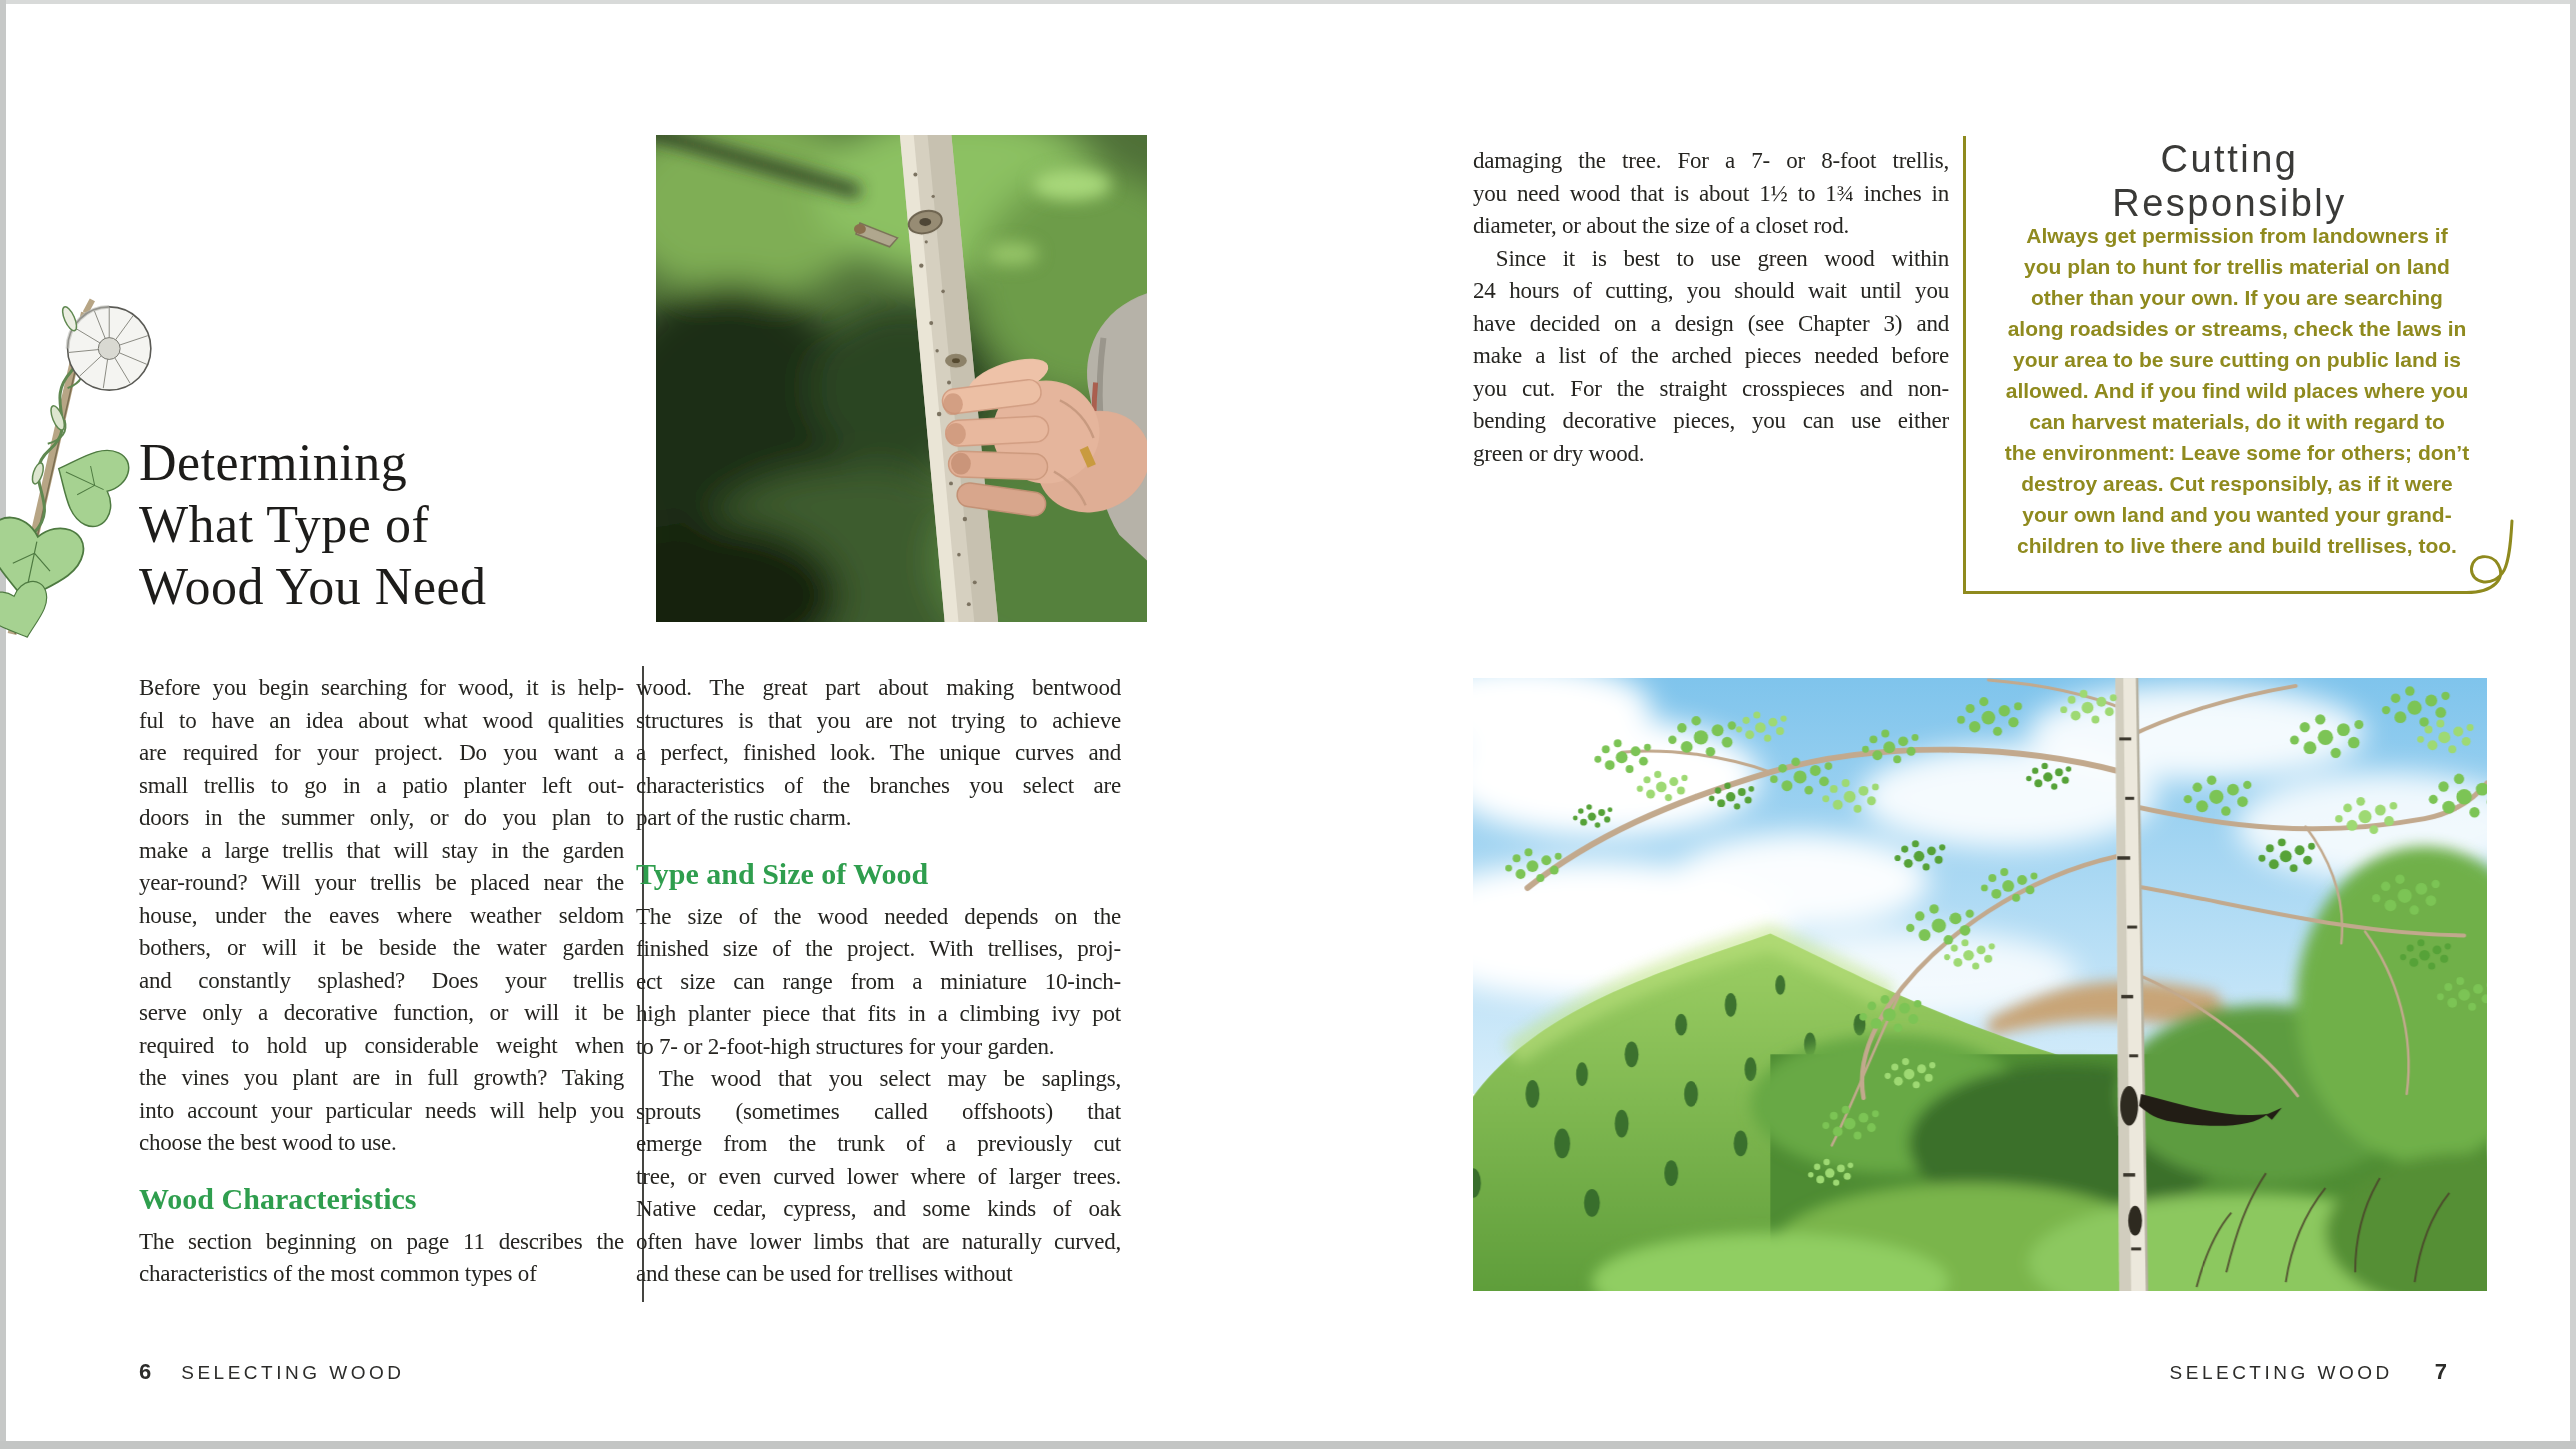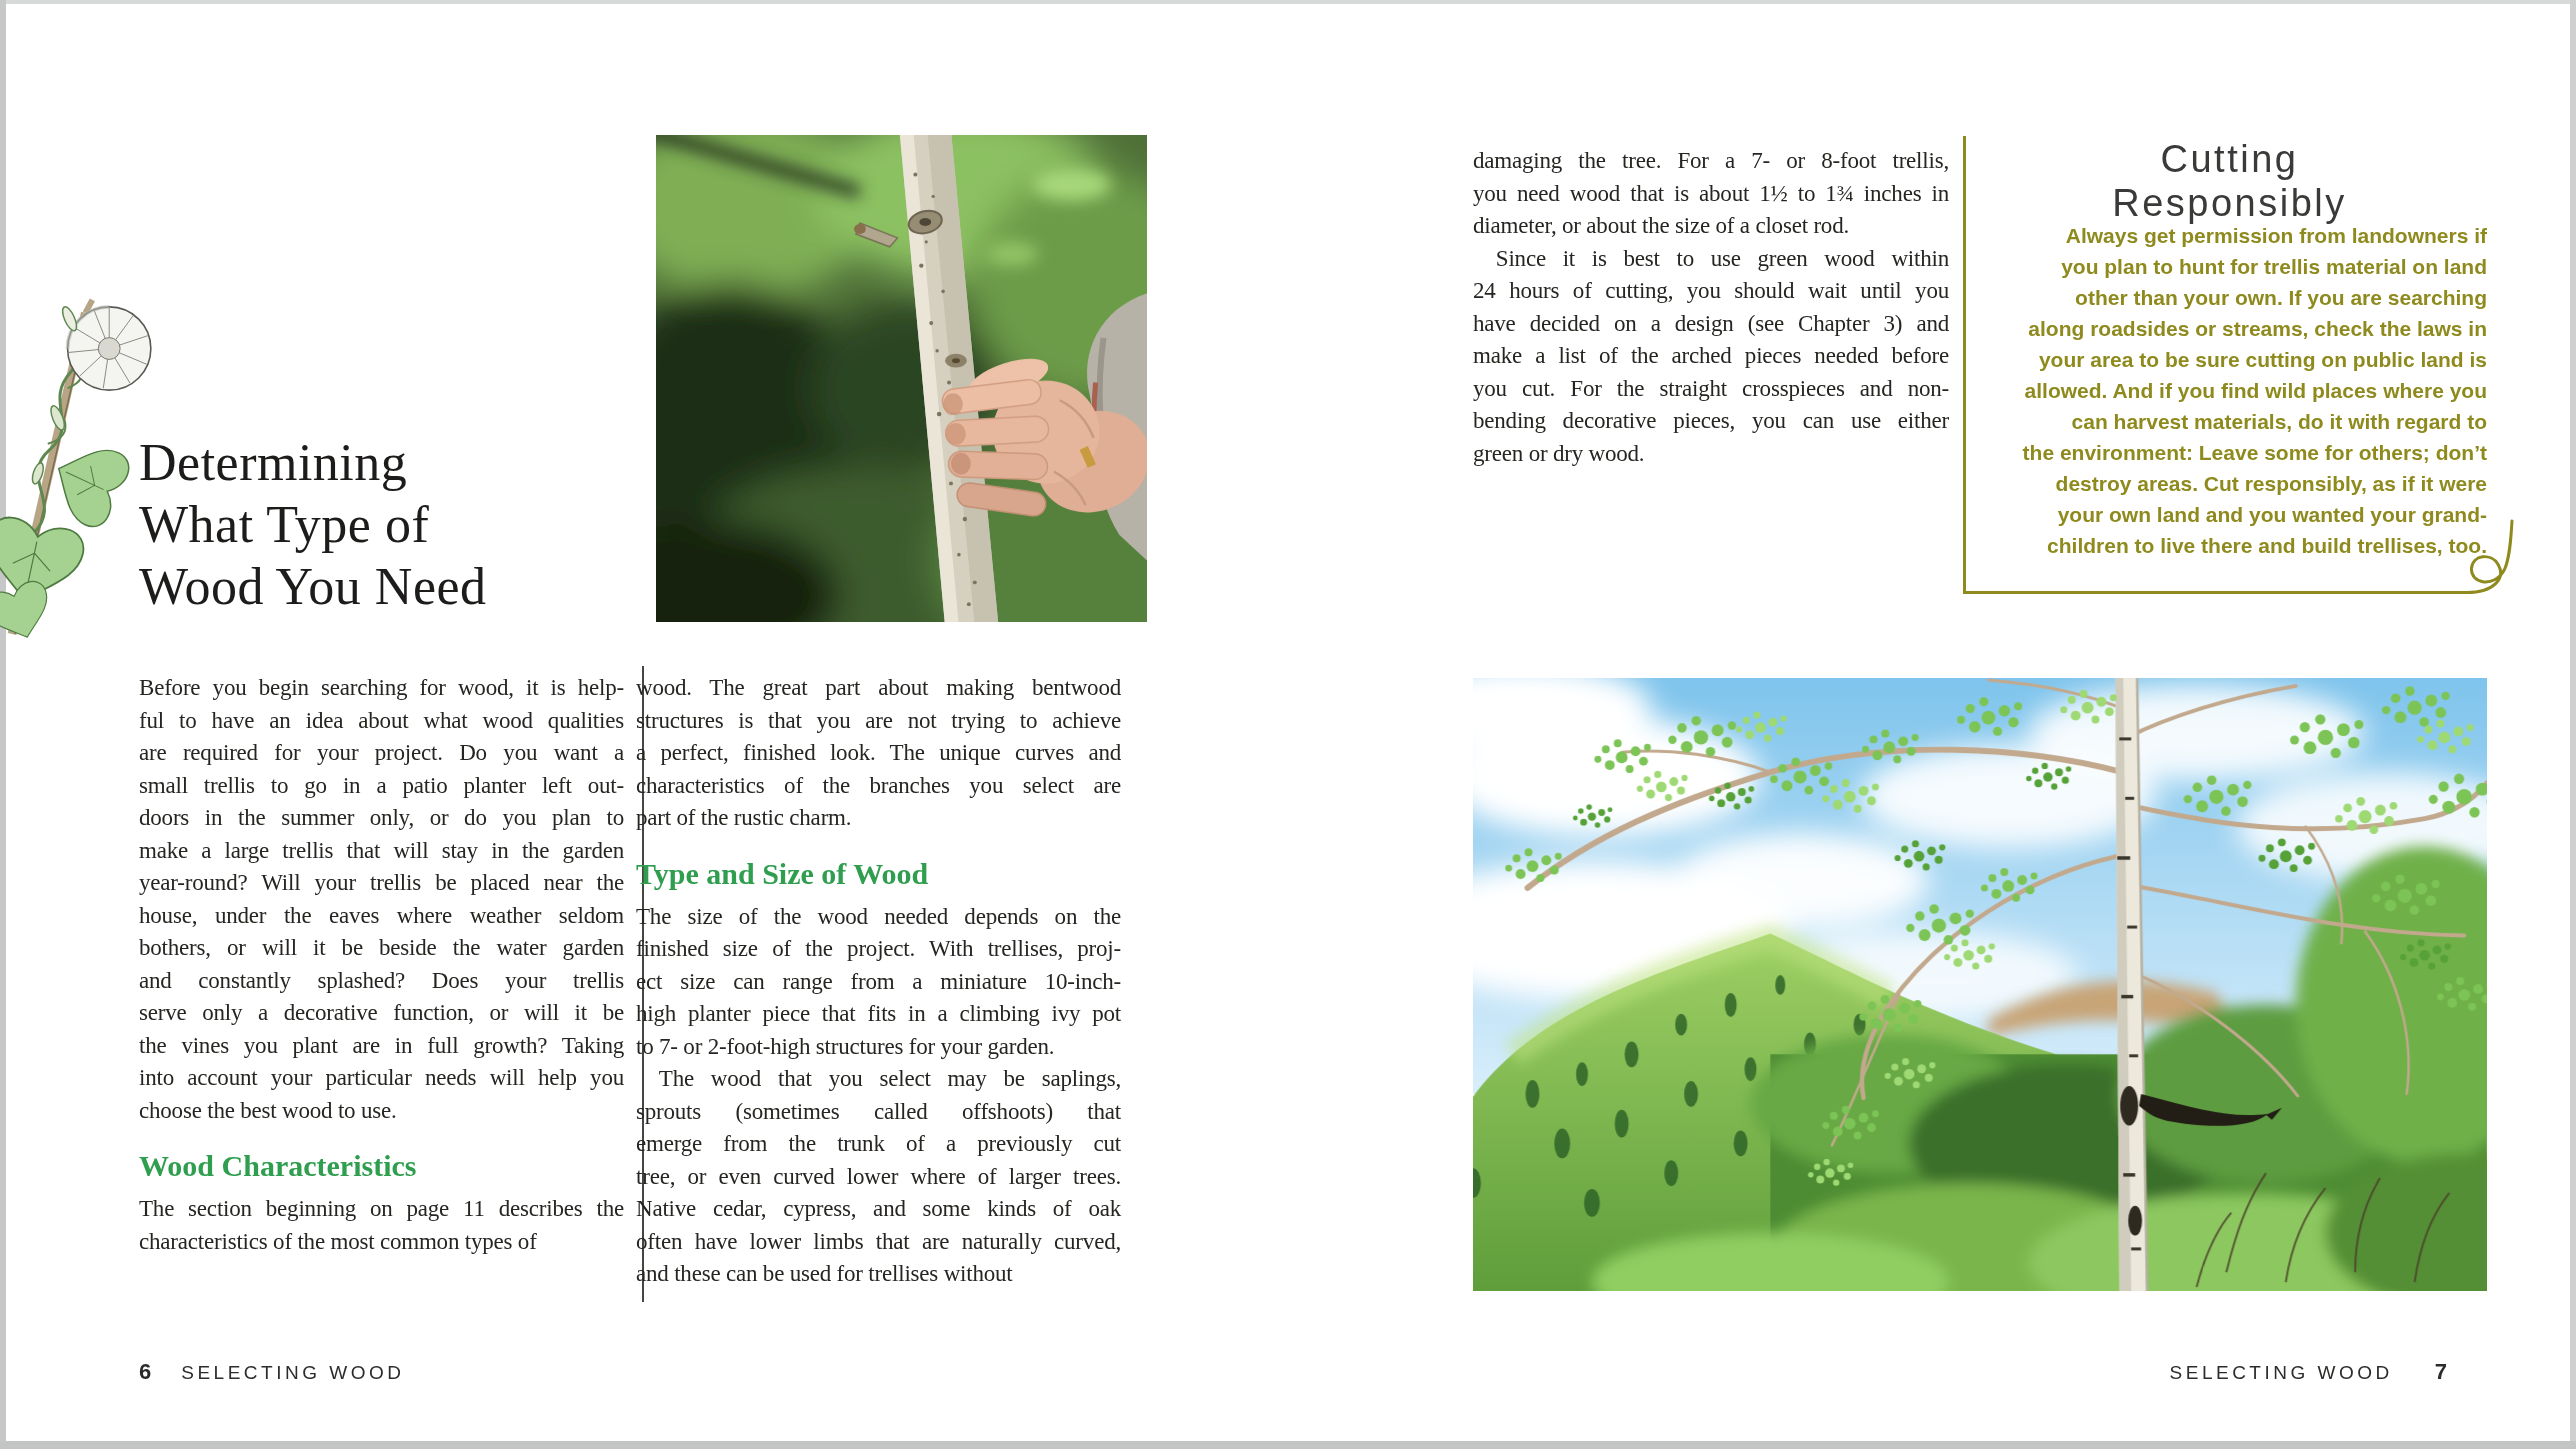--- a/index.html
+++ b/index.html
@@ -8,21 +8,21 @@
   .abs{position:absolute;}
   
   .edge{position:absolute;background:#c9cbca;}
   
   .title{left:139px;top:432px;font-size:52px;line-height:62px;letter-spacing:0.5px;color:#1d1c1a;}
   
   .col{font-size:23px;line-height:32.5px;letter-spacing:-0.2px;}
   .col .para{margin:0;}
   .justify .line{text-align:justify;text-align-last:justify;}
   .justify .line:last-child{text-align-last:left;}
-  .ragged .line{text-align:right;}
+  .ragged .line{text-align:center;}
   .center .line{text-align:center;}
   .subhead{font-weight:bold;font-size:30px;line-height:38px;color:#2f9e4e;margin:20px 0 8px 0;letter-spacing:0;}
   .vrule{left:642px;top:666px;width:2px;height:636px;background:#454541;}
   
   .sb-title{left:1972px;top:137px;width:515px;font-family:"Liberation Sans","DejaVu Sans",sans-serif;
             font-weight:300;font-size:38px;line-height:44px;letter-spacing:2.5px;color:#39393б;color:#3a3a38;}
   .sb-body{left:1987px;top:220px;width:500px;font-family:"Liberation Sans","DejaVu Sans",sans-serif;
            font-weight:bold;font-size:21px;line-height:31px;color:#8f8a1e;}
   .sb-left{left:1963px;top:136px;width:2.5px;height:458px;background:#8f8a1e;}
   .sb-bottom{left:1963px;top:591px;width:468px;height:2.5px;background:#8f8a1e;}
@@ -155,20 +155,21 @@
       <div class="line">ful to have an idea about what wood qualities</div>
       <div class="line">are required for your project. Do you want a</div>
       <div class="line">small trellis to go in a patio planter left out-</div>
       <div class="line">doors in the summer only, or do you plan to</div>
       <div class="line">make a large trellis that will stay in the garden</div>
       <div class="line">year-round? Will your trellis be placed near the</div>
       <div class="line">house, under the eaves where weather seldom</div>
       <div class="line">bothers, or will it be beside the water garden</div>
       <div class="line">and constantly splashed? Does your trellis</div>
       <div class="line">serve only a decorative function, or will it be</div>
+      <div class="line">required to hold up considerable weight when</div>
       <div class="line">the vines you plant are in full growth? Taking</div>
       <div class="line">into account your particular needs will help you</div>
       <div class="line">choose the best wood to use.</div>
     </div>
   <div class="subhead">Wood Characteristics</div>
   <div class="para lines justify">
       <div class="line">The section beginning on page 11 describes the</div>
       <div class="line">characteristics of the most common types of</div>
     </div>
 </div>

